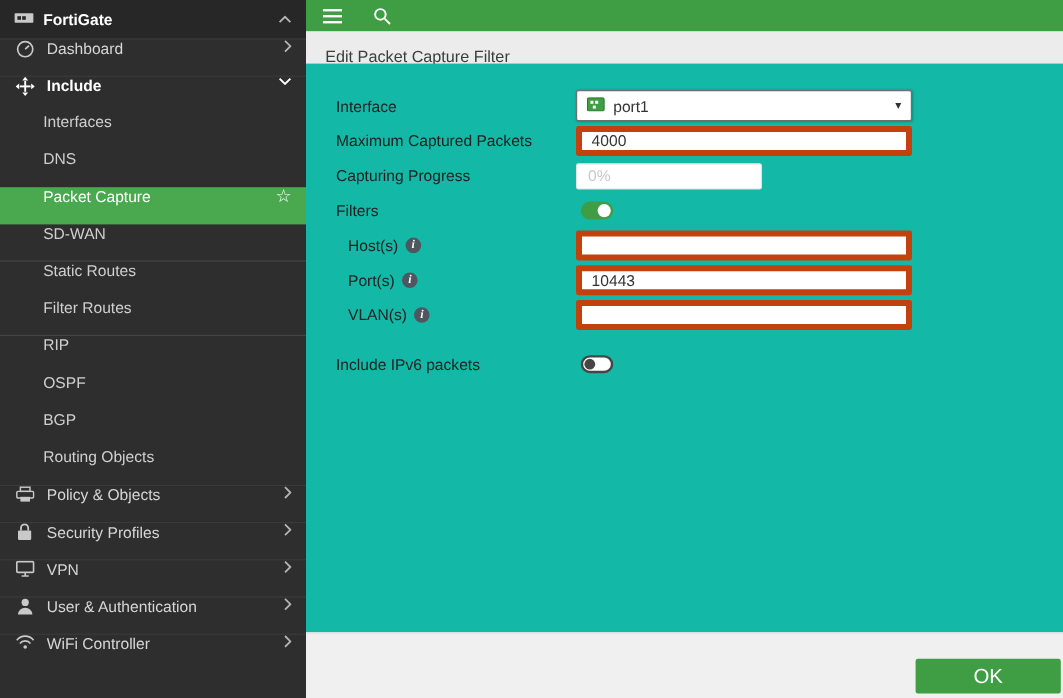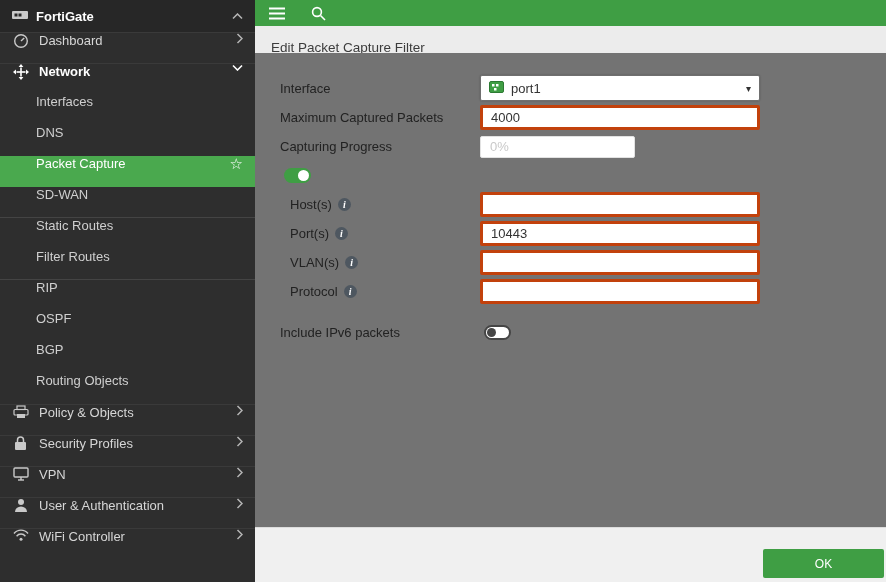--- a/index.html
+++ b/index.html
@@ -20,41 +20,41 @@
   .star::after{content:"\2606";font-size:15px;color:#fff;line-height:1}
 
   
   .topbar{position:absolute;left:255px;top:0;width:631px;height:26px;background:#3f9e44;display:flex;align-items:center;gap:26px;padding:0 14px;z-index:2}
   .tb-icon{display:flex;align-items:center;cursor:pointer}
 
   
   .page-header{position:absolute;left:255px;top:26px;width:631px;height:44px;background:#ececec;border-bottom:1px solid #d8d8d8;display:flex;align-items:center;padding:0 16px;color:#3c3c3c;font-size:13.5px}
 
   
-  .content{position:absolute;left:255px;top:53px;width:631px;height:474px;background:#737373;padding:22px 0 0 25px}
+  .content{position:absolute;left:255px;top:53px;width:631px;height:474px;background:#14b8a6;padding:22px 0 0 25px}
   .form-row{display:flex;align-items:center;margin-bottom:4px;min-height:25px}
   .form-label{width:200px;color:#222;display:flex;align-items:center}
   .form-label.sub{padding-left:10px}
   .info{display:inline-block;width:13px;height:13px;border-radius:50%;background:#4e5760;color:#fff;font-size:10px;line-height:13px;text-align:center;margin-left:6px;font-family:"Liberation Serif",serif;font-style:italic;font-weight:bold}
   .info::after{content:"i"}
-  .txt{width:280px;height:25px;border:3px solid #c2410c;border-radius:2px;padding:0 8px;font:inherit;color:#333;background:#fff}
+  .txt{width:280px;height:25px;border:5px solid #c2410c;border-radius:2px;padding:0 8px;font:inherit;color:#333;background:#fff}
   .select{width:280px;height:26px;border:1px solid #6f6f6f;border-radius:2px;display:flex;align-items:center;gap:7px;padding:0 8px;background:#fff;cursor:pointer;box-shadow:0 0 2px rgba(0,0,0,.25)}
   .caret{margin-left:auto;color:#333;font-size:10px}
   .caret::after{content:"\25BE"}
   .progress{width:155px;height:22px;border:1px solid #e2e2e2;border-radius:2px;display:flex;align-items:center;padding:0 9px;color:#c9c9c9;background:#fff}
   .toggle{width:27px;height:15px;border-radius:8px;position:relative;display:inline-block;cursor:pointer;margin-left:4px}
   .toggle.on{background:#3f9e44}
   .toggle.on::after{content:"";position:absolute;right:2px;top:2px;width:11px;height:11px;border-radius:50%;background:#fff}
   .toggle.off{background:#fff;border:2px solid #454545}
   .toggle.off::after{content:"";position:absolute;left:1px;top:1px;width:9px;height:9px;border-radius:50%;background:#454545}
   .gap-above{margin-top:16px}
 
   
   .footerbar{position:absolute;left:255px;top:527px;width:631px;height:55px;background:#f0f0f0;border-top:1px solid #ddd}
-  .ok-btn{position:absolute;right:2px;bottom:4px;width:121px;height:29px;background:#3f9e44;color:#fff;border:none;border-radius:2px;font-family:inherit;font-size:12px;cursor:pointer}
+  .ok-btn{position:absolute;right:2px;bottom:4px;width:121px;height:29px;background:#3f9e44;color:#fff;border:none;border-radius:2px;font-family:inherit;font-size:17px;cursor:pointer}
 </style>
 </head>
 <body>
 
 <div class="sidebar">
   <div class="logo-row">
     <span class="icon">
       <svg width="16" height="12" viewBox="0 0 16 12">
           <rect x="0" y="2" width="16" height="8" rx="1" fill="#c9c9c9"></rect>
           <rect x="2.5" y="4.5" width="3" height="3" fill="#272727"></rect>
@@ -88,21 +88,21 @@
     <span class="icon">
       <svg width="16" height="16" viewBox="0 0 16 16" fill="#fff">
           <path d="M8 0 L10.4 3 H5.6 Z"></path>
           <path d="M8 16 L5.6 13 H10.4 Z"></path>
           <path d="M0 8 L3 5.6 V10.4 Z"></path>
           <path d="M16 8 L13 10.4 V5.6 Z"></path>
           <rect x="7.2" y="3.5" width="1.6" height="9"></rect>
           <rect x="3.5" y="7.2" width="9" height="1.6"></rect>
         </svg>
     </span>
-    <span>Network</span>
+    <span>Include</span>
     <span class="chev">
       <svg width="11" height="7" viewBox="0 0 11 7">
           <path d="M1 1.5 L5.5 6 L10 1.5" fill="none" stroke="#fff" stroke-width="1.6"></path>
         </svg>
     </span>
   </div>
 
   <div class="subnav">
     <div class="nav-row">
       <span>Interfaces</span>
@@ -260,20 +260,21 @@
   </div>
 
   <div class="form-row">
     <div class="form-label">Capturing Progress</div>
     <div class="progress">
       <span>0%</span>
     </div>
   </div>
 
   <div class="form-row">
+    <div class="form-label">Filters</div>
     <span class="toggle on"></span>
   </div>
 
   <div class="form-row">
     <div class="form-label sub">
       <span>Host(s)</span>
       <span class="info"></span>
     </div>
     <input class="txt" type="text" value="" style="">
   </div>
@@ -287,27 +288,20 @@
   </div>
 
   <div class="form-row">
     <div class="form-label sub">
       <span>VLAN(s)</span>
       <span class="info"></span>
     </div>
     <input class="txt" type="text" value="" style="">
   </div>
 
-  <div class="form-row">
-    <div class="form-label sub">
-      <span>Protocol</span>
-      <span class="info"></span>
-    </div>
-    <input class="txt" type="text" value="" style="">
-  </div>
 
   <div class="form-row gap-above">
     <div class="form-label">Include IPv6 packets</div>
     <span class="toggle off"></span>
   </div>
 
 
 </div>
 
 <div class="footerbar">

